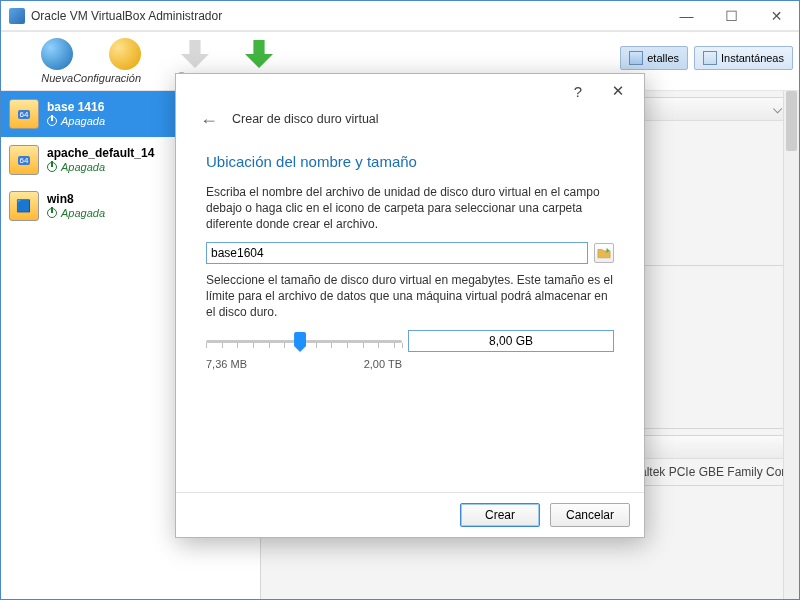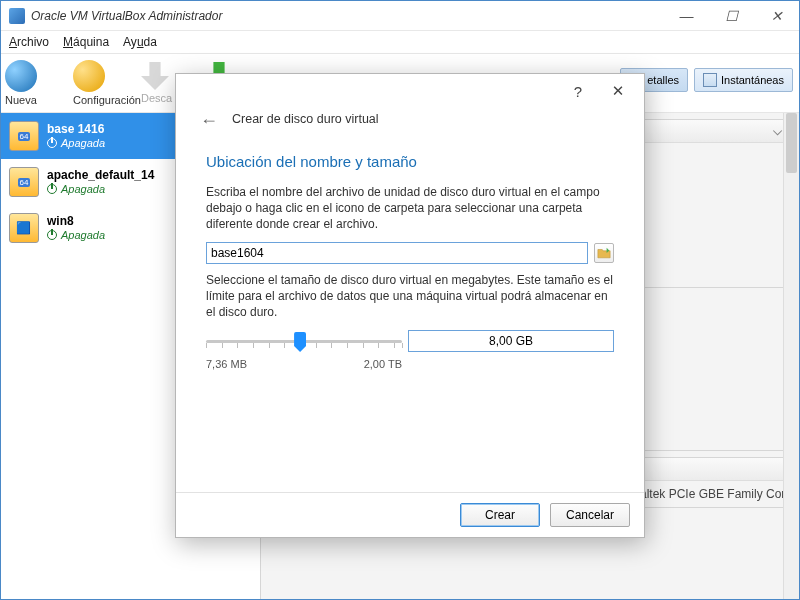--- a/index.html
+++ b/index.html
@@ -1,26 +1,26 @@
 <!DOCTYPE html>
 <html><head>
 <meta charset="utf-8">
 <style>
   * { box-sizing: border-box; margin: 0; padding: 0; font-family: "Segoe UI", Tahoma, sans-serif; }
   body { background: #fff; width: 800px; height: 600px; overflow: hidden; position: relative; }
   .window { width: 800px; height: 600px; border: 1px solid #4a88c7; background: #fff; display: flex; flex-direction: column; }
-  .titlebar { height: 30px; background: #fff; display: flex; align-items: center; padding: 0 0 0 8px; border-bottom: 1px solid #e8e8e8; font-style: italic; }
+  .titlebar { height: 30px; background: #fff; display: flex; align-items: center; padding: 0 0 0 8px; border-bottom: 1px solid #e8e8e8; }
   .titlebar .icon { width: 16px; height: 16px; background: linear-gradient(135deg,#5ba4e5,#2c6db5); border-radius: 2px; margin-right: 6px; }
   .titlebar .title { font-size: 12px; color: #333; flex: 1; }
   .titlebar .winbtn { width: 45px; height: 30px; display: flex; align-items: center; justify-content: center; color: #555; font-size: 14px; cursor: pointer; }
   .menubar { height: 22px; display: flex; align-items: center; padding: 0 8px; gap: 14px; font-size: 12px; color: #222; }
   .menubar span { cursor: pointer; }
   .menubar span u { text-decoration: underline; }
   .toolbar { height: 60px; border-top: 1px solid #e6e6e6; border-bottom: 1px solid #e6e6e6; display: flex; align-items: center; padding: 0 4px; position: relative; }
-  .tbtn { display: flex; flex-direction: column; align-items: flex-start; width: 68px; font-size: 11px; color: #333; cursor: pointer; padding: 2px 0; }
+  .tbtn { display: flex; flex-direction: column; align-items: flex-end; width: 68px; font-size: 11px; color: #333; cursor: pointer; padding: 2px 0; font-style: italic; }
   .tbtn.disabled { color: #aaa; }
   .tbtn .icn { width: 32px; height: 32px; margin-bottom: 2px; border-radius: 50%; }
   .icn.new { background: radial-gradient(circle at 30% 30%, #8fd1ff, #1b6fb5); }
   .icn.cfg { background: radial-gradient(circle at 30% 30%, #ffe08a, #e6a200); }
   .icn.dl  { background: #d8d8d8; clip-path: polygon(30% 0,70% 0,70% 50%,100% 50%,50% 100%,0 50%,30% 50%); border-radius:0; width:28px; height:28px; }
   .icn.run { background: #42b53f; clip-path: polygon(30% 0,70% 0,70% 50%,100% 50%,50% 100%,0 50%,30% 50%); border-radius:0; width:28px; height:28px; }
   .toolbar .right { position: absolute; right: 6px; top: 14px; display: flex; gap: 6px; }
   .togglebtn { border: 1px solid #9cb8d6; background: linear-gradient(#eaf2fb,#d6e6f7); font-size: 11px; padding: 4px 8px; border-radius: 2px; display: flex; align-items: center; gap: 4px; cursor:pointer; }
   .togglebtn.active { background: linear-gradient(#d6e6f7,#c4daf0); }
   .body { flex: 1; display: flex; overflow: hidden; }
@@ -76,25 +76,20 @@
 <div class="window">
 
   <div class="titlebar">
     <div class="icon"></div>
     <div class="title">Oracle VM VirtualBox Administrador</div>
     <div class="winbtn">—</div>
     <div class="winbtn">☐</div>
     <div class="winbtn">✕</div>
   </div>
 
-  <div class="menubar">
-    <span><u>A</u><span>rchivo</span></span>
-    <span><u>M</u>áquina</span>
-    <span>Ay<u>u</u>da</span>
-  </div>
 
   <div class="toolbar">
     <div class="tbtn">
       <div class="icn new"></div>
       <span>Nueva</span>
     </div>
     <div class="tbtn">
       <div class="icn cfg"></div>
       <span>Configuración</span>
     </div>

